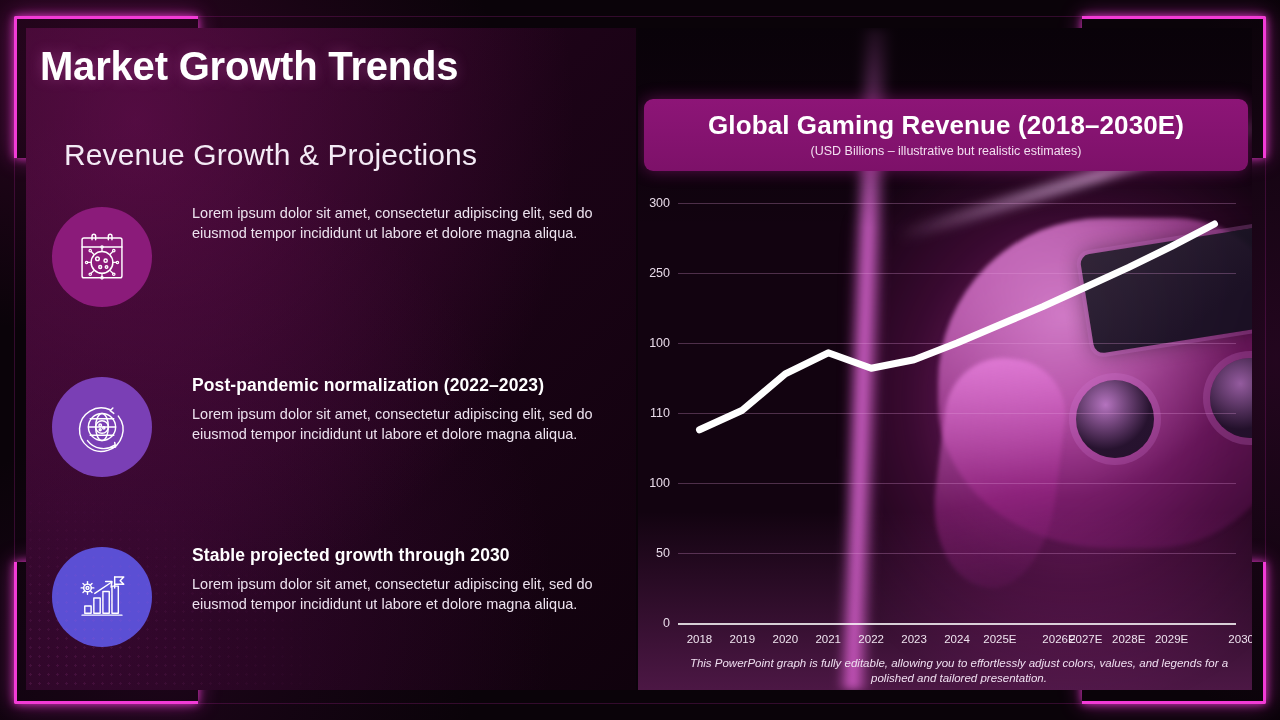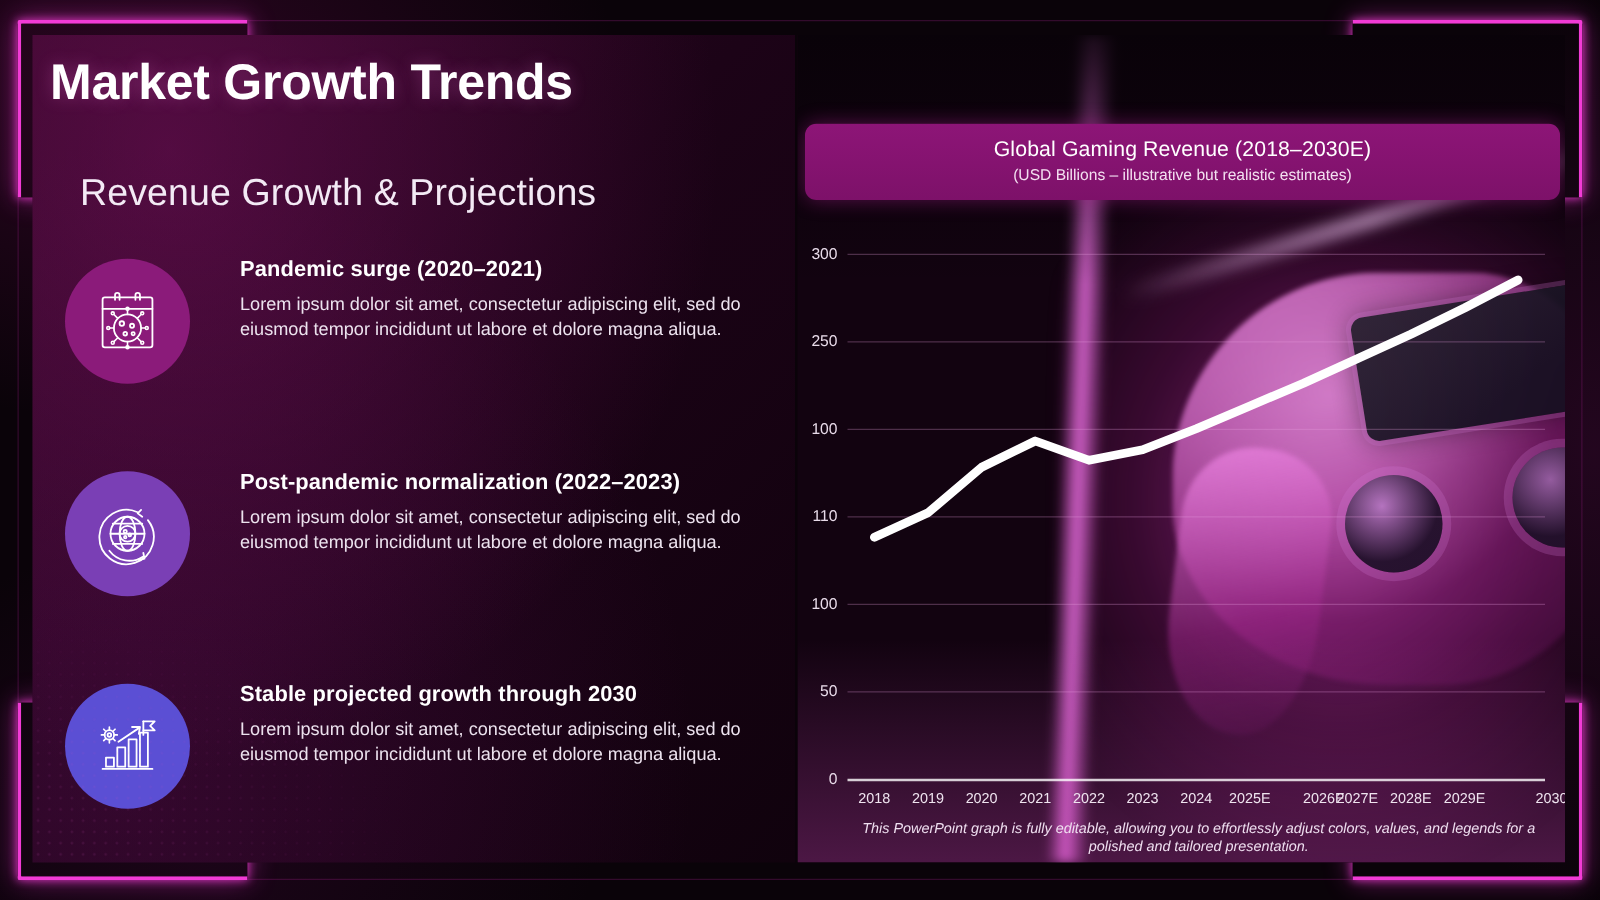--- a/index.html
+++ b/index.html
@@ -184,21 +184,21 @@
   
   #chart-title-pill {
     position: absolute; left: 6px; top: 71px;
     width: 604px; padding: 11px 10px 13px;
     border-radius: 9px;
     background: linear-gradient(180deg, #8d1577, #7d1169);
     text-align: center;
     box-shadow: 0 0 16px rgba(180,30,150,.45);
   }
   #chart-title {
-    font-size: 17px; font-weight: normal; color: #ffffff; letter-spacing: .1px;
+    font-size: 26px; font-weight: bold; color: #ffffff; letter-spacing: .1px;
   }
   #chart-subtitle {
     font-size: 12.5px; font-weight: 400; color: #f3dff0; margin-top: 3px;
   }
 
   
   #plot {
     position: absolute;
     left: 40px; top: 175px; width: 558px; height: 420px;
   }
@@ -275,21 +275,20 @@
             <line x1="23" y1="47" x2="20" y2="50"></line>
               <circle cx="19" cy="51" r="1.3"></circle>
             <line x1="20" y1="38" x2="16" y2="38"></line>
               <circle cx="15" cy="38" r="1.3"></circle>
             <line x1="23" y1="29" x2="20" y2="26"></line>
               <circle cx="19" cy="25" r="1.3"></circle>
           </g>
         </svg>
       </div>
       <div class="b-text">
-        <div class="b-head">Pandemic surge (2020–2021)</div>
         <div class="b-body">Lorem ipsum dolor sit amet, consectetur adipiscing elit, sed do eiusmod tempor incididunt ut labore et dolore magna aliqua.</div>
       </div>
     </div>
 
     <div class="bullet b1">
       <div class="b-circle" style="background:#7a3fb5">
         <svg viewBox="0 0 64 64" fill="none" stroke="#ffffff" stroke-width="1.6" stroke-linecap="round" stroke-linejoin="round">
           <path d="M50 20 a24 24 0 1 1 -9 -7"></path>
           <path d="M44 11 l-3 3 l4 3"></path>
           <path d="M16 47 a22 22 0 0 0 30 5"></path>

